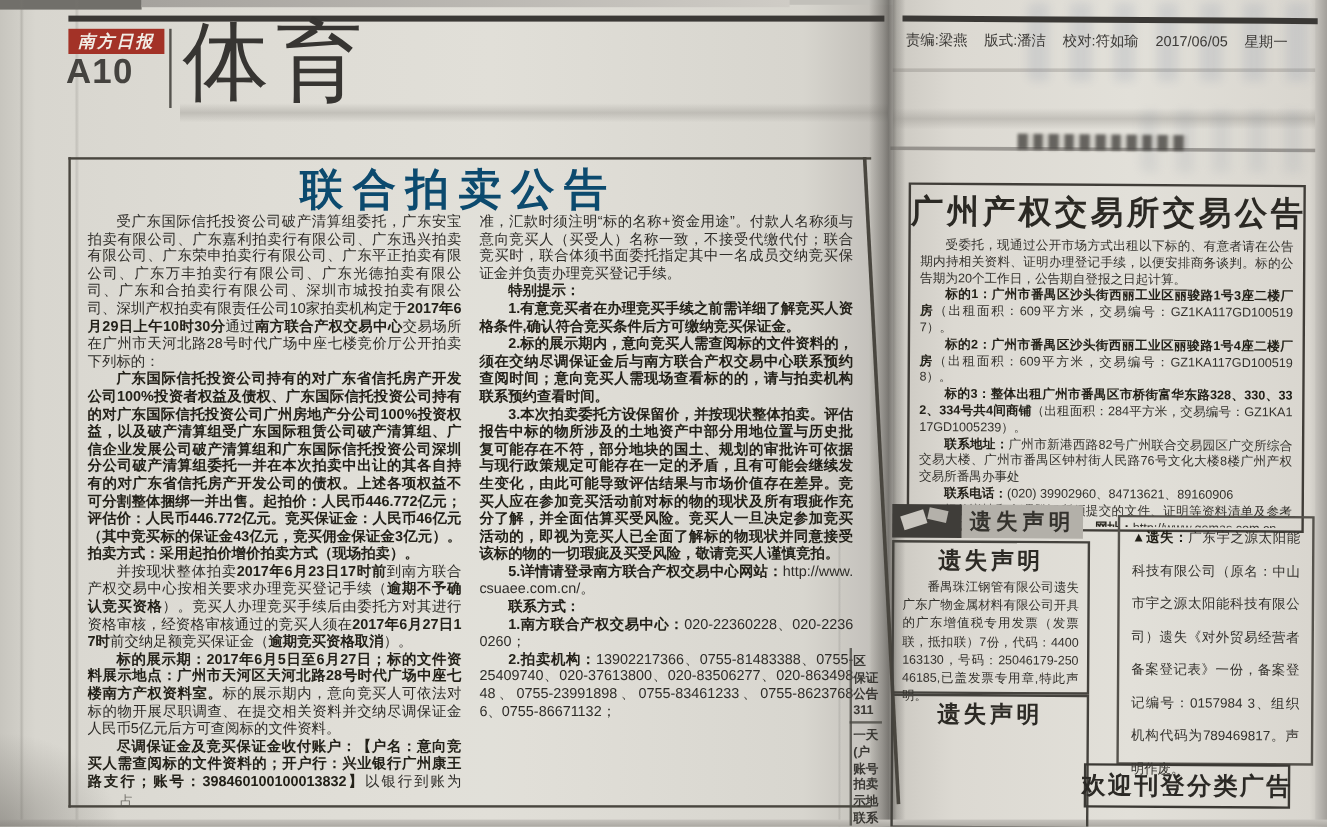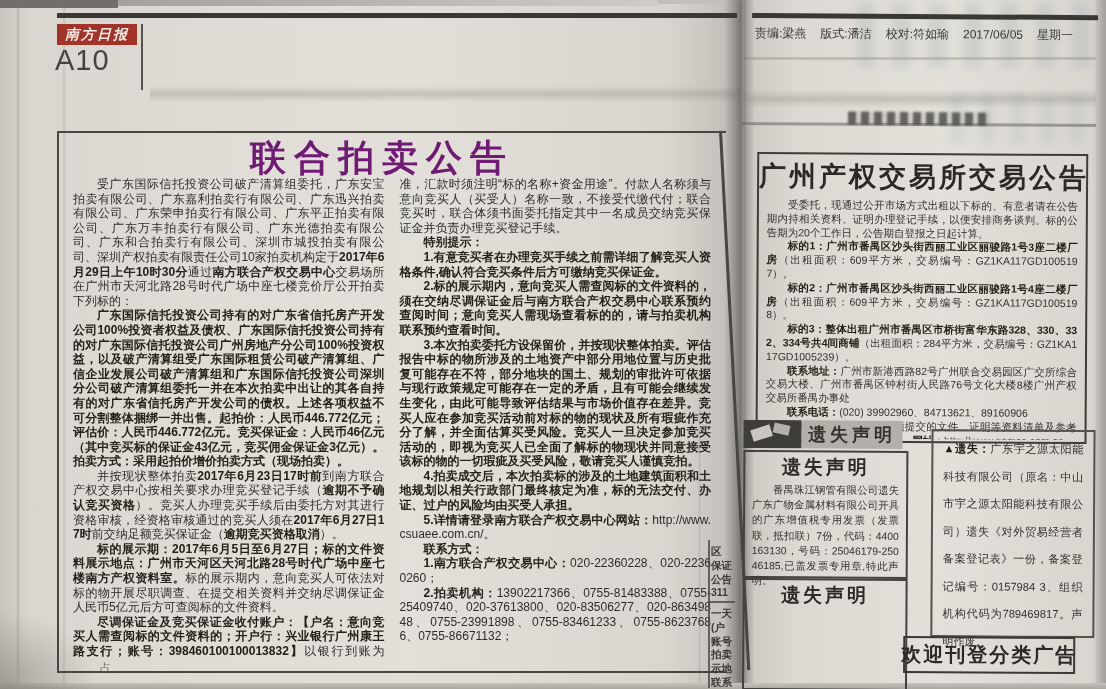--- a/index.html
+++ b/index.html
@@ -30,33 +30,33 @@
   .smudge{left:848px;top:112px;width:142px;height:13px;opacity:.85;transform:rotate(.5deg);
     filter:blur(1.2px);
     background:repeating-linear-gradient(90deg,rgba(55,53,49,.85) 0 8px,rgba(55,53,49,.12) 8px 13px);}
   .paper-edge-line{height:2.5px;background:rgba(100,97,92,.55);}
   
   .rule{background:#3a3835;}
   .logo-box{left:57px;top:24px;width:80px;height:21px;background:#a33227;
     display:flex;align-items:center;justify-content:center;}
   .logo-text{color:#f2ede6;font-family:"DejaVu Serif","Liberation Serif",serif;
     font-style:italic;font-weight:700;font-size:14px;letter-spacing:2px;white-space:nowrap;}
-  .pageno{left:55px;top:44px;font-size:29px;color:#45433f;letter-spacing:1px;}
+  .pageno{left:55px;top:44px;font-size:29px;color:#45433f;letter-spacing:1px;font-weight:bold;}
   .mast-divider{left:141px;top:24px;width:2px;height:66px;background:#55534e;}
   .section-title{left:152px;top:14px;font-size:72px;line-height:76px;font-weight:500;
     color:#373532;letter-spacing:6px;white-space:nowrap;}
   .head-right{left:755px;top:25px;width:345px;font-size:12px;color:#3b3936;white-space:nowrap;}
   .head-right span{margin-right:14px;}
   
   .main-box{left:57px;top:131px;width:667px;height:538px;
     border:2.5px solid #49463f;border-right:none;background:rgba(255,255,255,0.03);}
   .main-box-right{left:719px;top:131px;width:2.5px;height:540px;background:#49463f;
     transform:rotate(-3deg);transform-origin:top left;}
   .main-title{left:57px;top:134px;width:650px;text-align:center;font-size:36px;font-weight:900;
-    letter-spacing:8px;color:#701a75;padding-right:22px;white-space:nowrap;}
+    letter-spacing:8px;color:#0c4a6e;padding-right:22px;white-space:nowrap;}
   .main-body{left:73px;top:177px;width:638px;height:482px;overflow:hidden;
     column-count:2;column-gap:15px;column-fill:auto;
     font-size:12px;line-height:14.6px;text-align:justify;color:#2e2c28;word-break:break-all;}
   .main-body p{margin:0;text-indent:2em;}
   .b{font-weight:700;color:#232119;}
   
   .right-page{left:0;top:0;width:1106px;height:689px;transform:rotate(.35deg);transform-origin:750px 30px;}
   .gz-box{left:758px;top:152px;width:327px;height:286px;border:2.5px solid #403d38;}
   .gz-title{text-align:center;font-size:27px;font-weight:800;letter-spacing:3px;color:#2b2924;
     margin:4px 0 3px 0;white-space:nowrap;}
@@ -118,35 +118,35 @@
   <div class="abs ghost ghost1"></div>
   <div class="abs ghost ghost2"></div>
   <div class="abs smudge"></div>
 
   <div class="abs rule" style="left:57px;top:13px;width:680px;height:4.5px;"></div>
   <div class="abs logo-box">
     <span class="logo-text">南方日报</span>
   </div>
   <div class="abs pageno">A10</div>
   <div class="abs mast-divider"></div>
+  <div class="abs section-title">体育</div>
 
   <div class="abs main-box"></div>
   <div class="abs main-box-right"></div>
   <div class="abs main-title">联合拍卖公告</div>
   <div class="abs main-body">
       <p><span>受广东国际信托投资公司破产清算组委托，广东安宝拍卖有限公司、广东嘉利拍卖行有限公司、广东迅兴拍卖有限公司、广东荣申拍卖行有限公司、广东平正拍卖有限公司、广东万丰拍卖行有限公司、广东光德拍卖有限公司、广东和合拍卖行有限公司、深圳市城投拍卖有限公司、深圳产权拍卖有限责任公司10家拍卖机构定于</span><span class="b">2017年6月29日上午10时30分</span><span>通过</span><span class="b">南方联合产权交易中心</span><span>交易场所在广州市天河北路28号时代广场中座七楼竞价厅公开拍卖下列标的：</span></p>
       <p><span class="b">广东国际信托投资公司持有的对广东省信托房产开发公司100%投资者权益及债权、广东国际信托投资公司持有的对广东国际信托投资公司广州房地产分公司100%投资权益，以及破产清算组受广东国际租赁公司破产清算组、广信企业发展公司破产清算组和广东国际信托投资公司深圳分公司破产清算组委托一并在本次拍卖中出让的其各自持有的对广东省信托房产开发公司的债权。上述各项权益不可分割整体捆绑一并出售。起拍价：人民币446.772亿元；评估价：人民币446.772亿元。竞买保证金：人民币46亿元（其中竞买标的保证金43亿元，竞买佣金保证金3亿元）。拍卖方式：采用起拍价增价拍卖方式（现场拍卖）。</span></p>
       <p><span>并按现状整体拍卖</span><span class="b">2017年6月23日17时前</span><span>到南方联合产权交易中心按相关要求办理竞买登记手续（</span><span class="b">逾期不予确认竞买资格</span><span>）。竞买人办理竞买手续后由委托方对其进行资格审核，经资格审核通过的竞买人须在</span><span class="b">2017年6月27日17时</span><span>前交纳足额竞买保证金（</span><span class="b">逾期竞买资格取消</span><span>）。</span></p>
       <p><span class="b">标的展示期：2017年6月5日至6月27日；标的文件资料展示地点：广州市天河区天河北路28号时代广场中座七楼南方产权资料室。</span><span>标的展示期内，意向竞买人可依法对标的物开展尽职调查、在提交相关资料并交纳尽调保证金人民币5亿元后方可查阅标的文件资料。</span></p>
       <p><span class="b">尽调保证金及竞买保证金收付账户：【户名：意向竞买人需查阅标的文件资料的；开户行：兴业银行广州康王路支行；账号：398460100100013832】</span><span>以银行到账为准，汇款时须注明“标的名称+资金用途”。付款人名称须与意向竞买人（买受人）名称一致，不接受代缴代付；联合竞买时，联合体须书面委托指定其中一名成员交纳竞买保证金并负责办理竞买登记手续。</span></p>
       <p><span class="b">特别提示：</span></p>
       <p><span class="b">1.有意竞买者在办理竞买手续之前需详细了解竞买人资格条件,确认符合竞买条件后方可缴纳竞买保证金。</span></p>
       <p><span class="b">2.标的展示期内，意向竞买人需查阅标的文件资料的，须在交纳尽调保证金后与南方联合产权交易中心联系预约查阅时间；意向竞买人需现场查看标的的，请与拍卖机构联系预约查看时间。</span></p>
       <p><span class="b">3.本次拍卖委托方设保留价，并按现状整体拍卖。评估报告中标的物所涉及的土地资产中部分用地位置与历史批复可能存在不符，部分地块的国土、规划的审批许可依据与现行政策规定可能存在一定的矛盾，且有可能会继续发生变化，由此可能导致评估结果与市场价值存在差异。竞买人应在参加竞买活动前对标的物的现状及所有瑕疵作充分了解，并全面估算买受风险。竞买人一旦决定参加竞买活动的，即视为竞买人已全面了解标的物现状并同意接受该标的物的一切瑕疵及买受风险，敬请竞买人谨慎竞拍。</span></p>
-      <p><span class="b">4.拍卖成交后，本次拍卖标的涉及的土地建筑面积和土地规划以相关行政部门最终核定为准，标的无法交付、办证、过户的风险均由买受人承担。</span></p>
       <p><span class="b">5.详情请登录南方联合产权交易中心网站：</span><span>http://www.csuaee.com.cn/。</span></p>
       <p><span class="b">联系方式：</span></p>
       <p><span class="b">1.南方联合产权交易中心：</span><span>020-22360228、020-22360260；</span></p>
       <p><span class="b">2.拍卖机构：</span><span>13902217366、0755-81483388、0755-25409740、020-37613800、020-83506277、020-86349848、0755-23991898、0755-83461233、0755-86237686、0755-86671132；</span></p>
     </div>
 
   <div class="abs frag-border-v"></div>
   <div class="abs frag-border-h"></div>
   <div class="abs frag frag1">
       <div>区</div>

